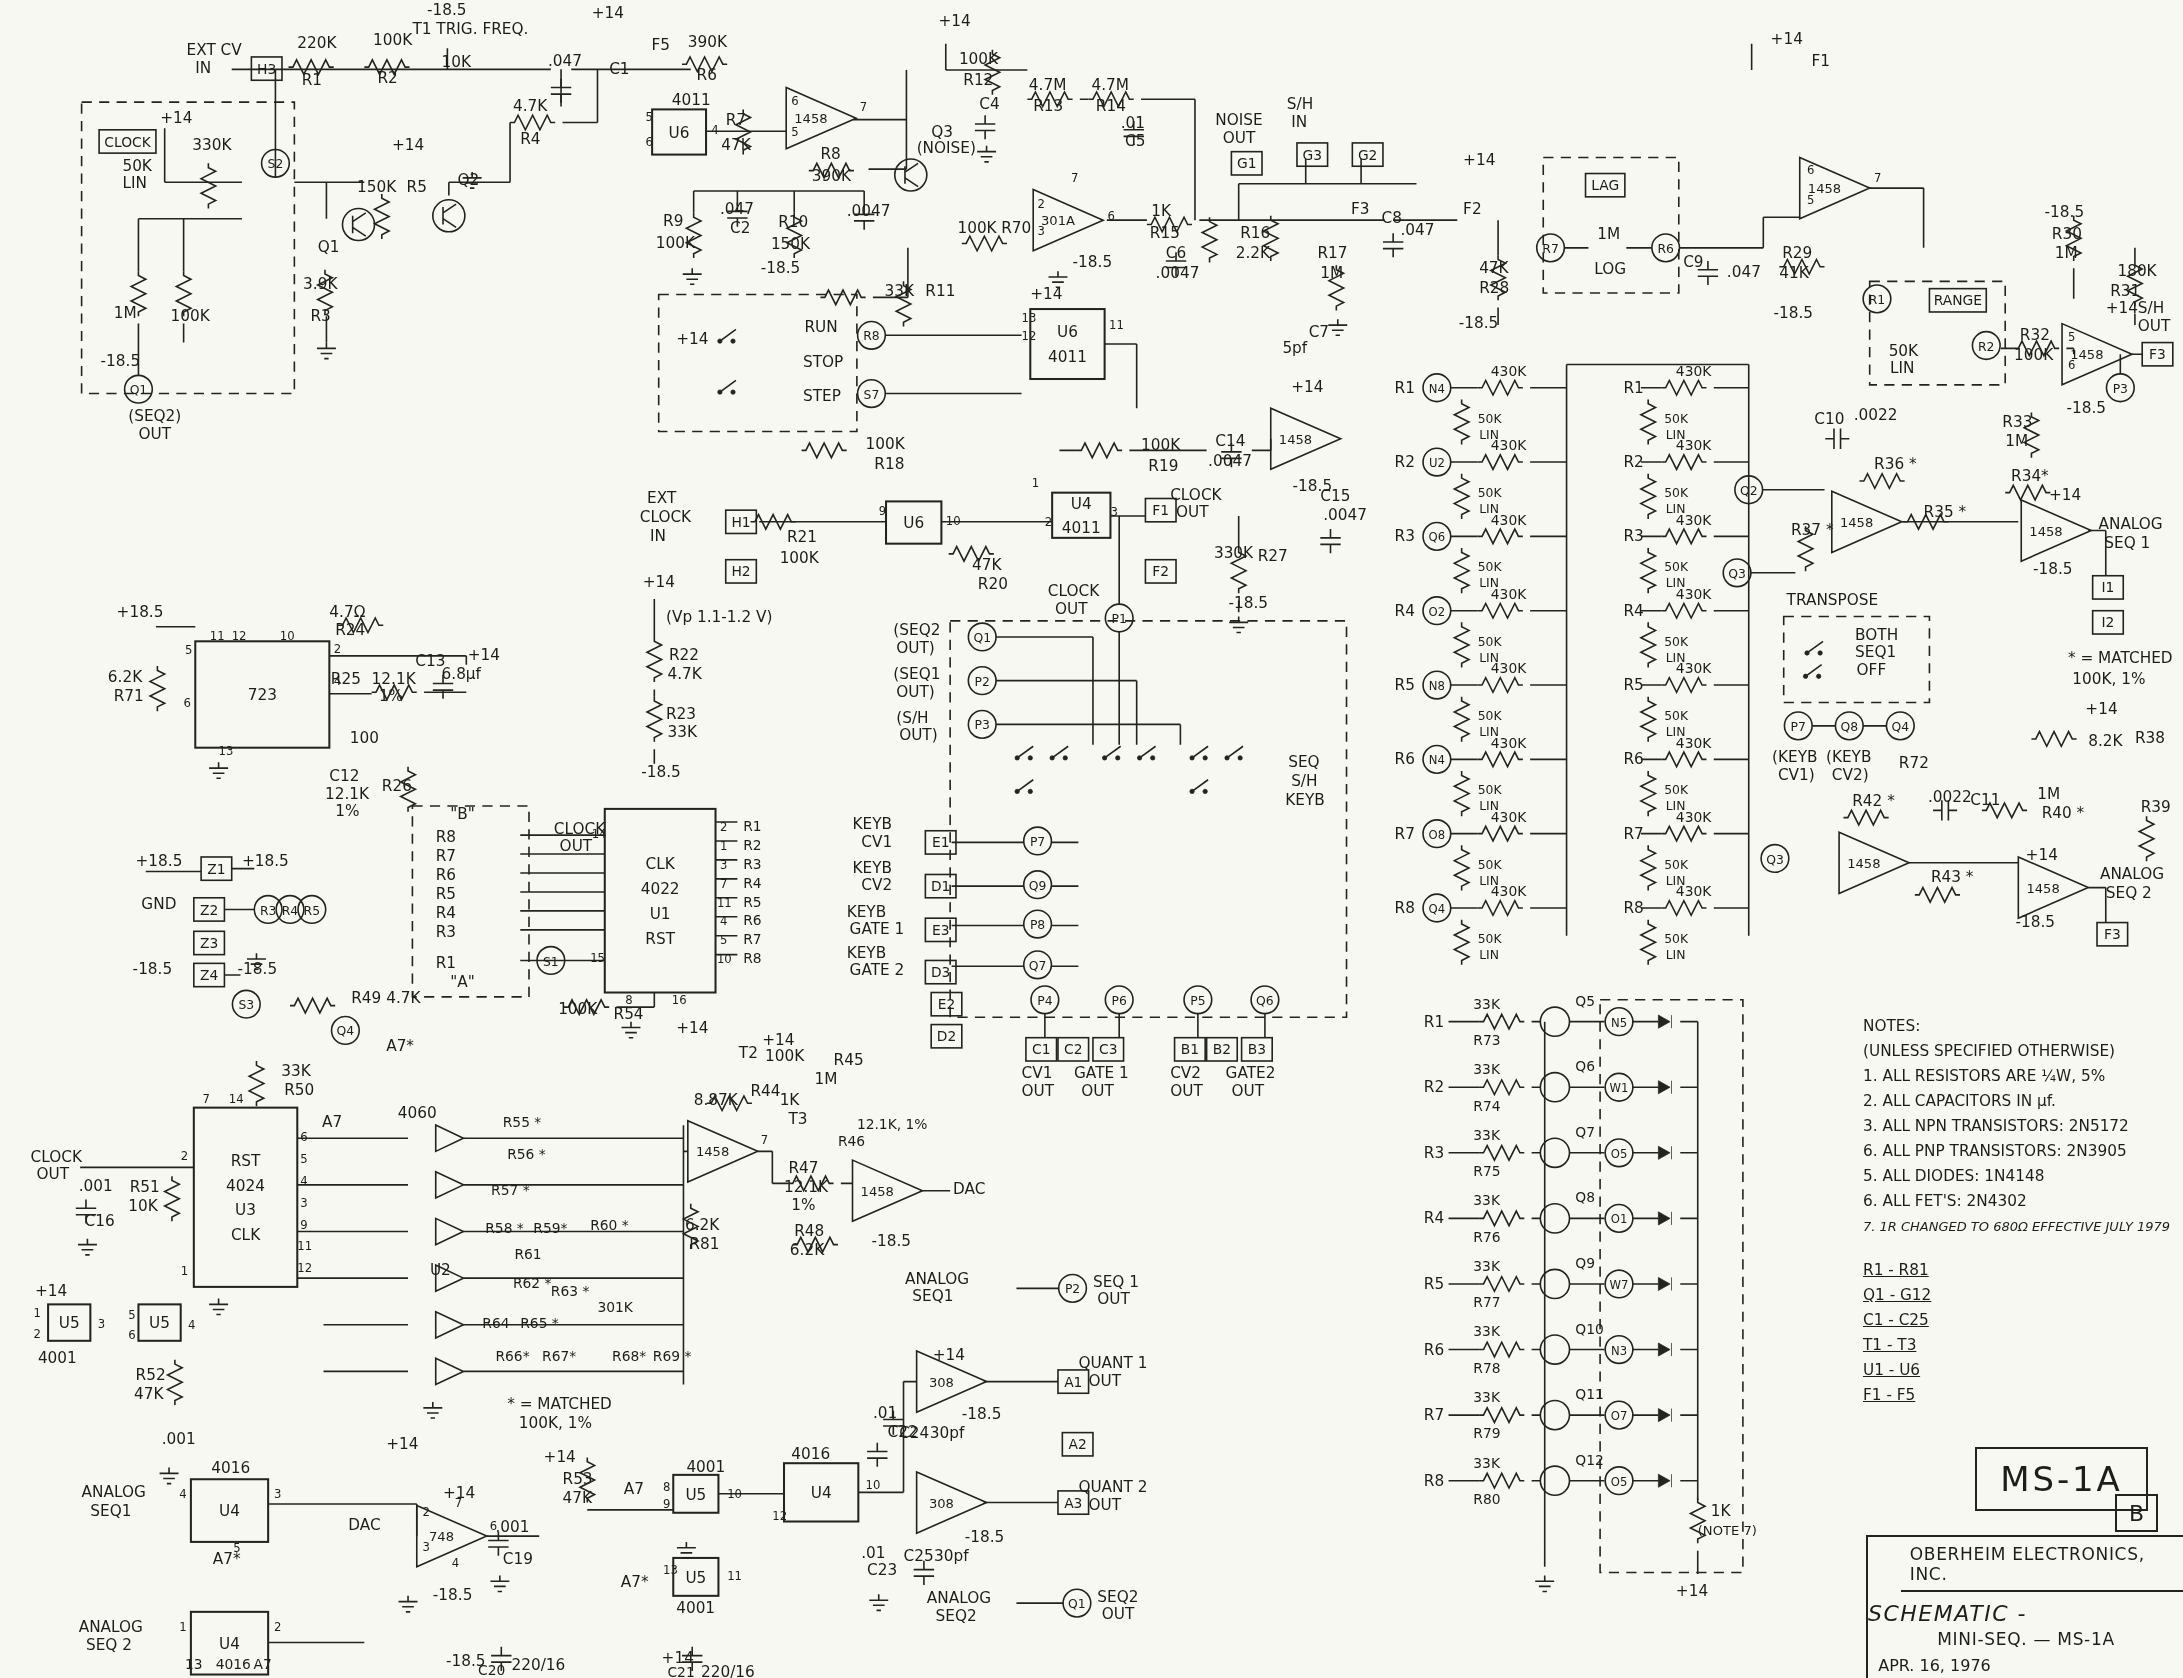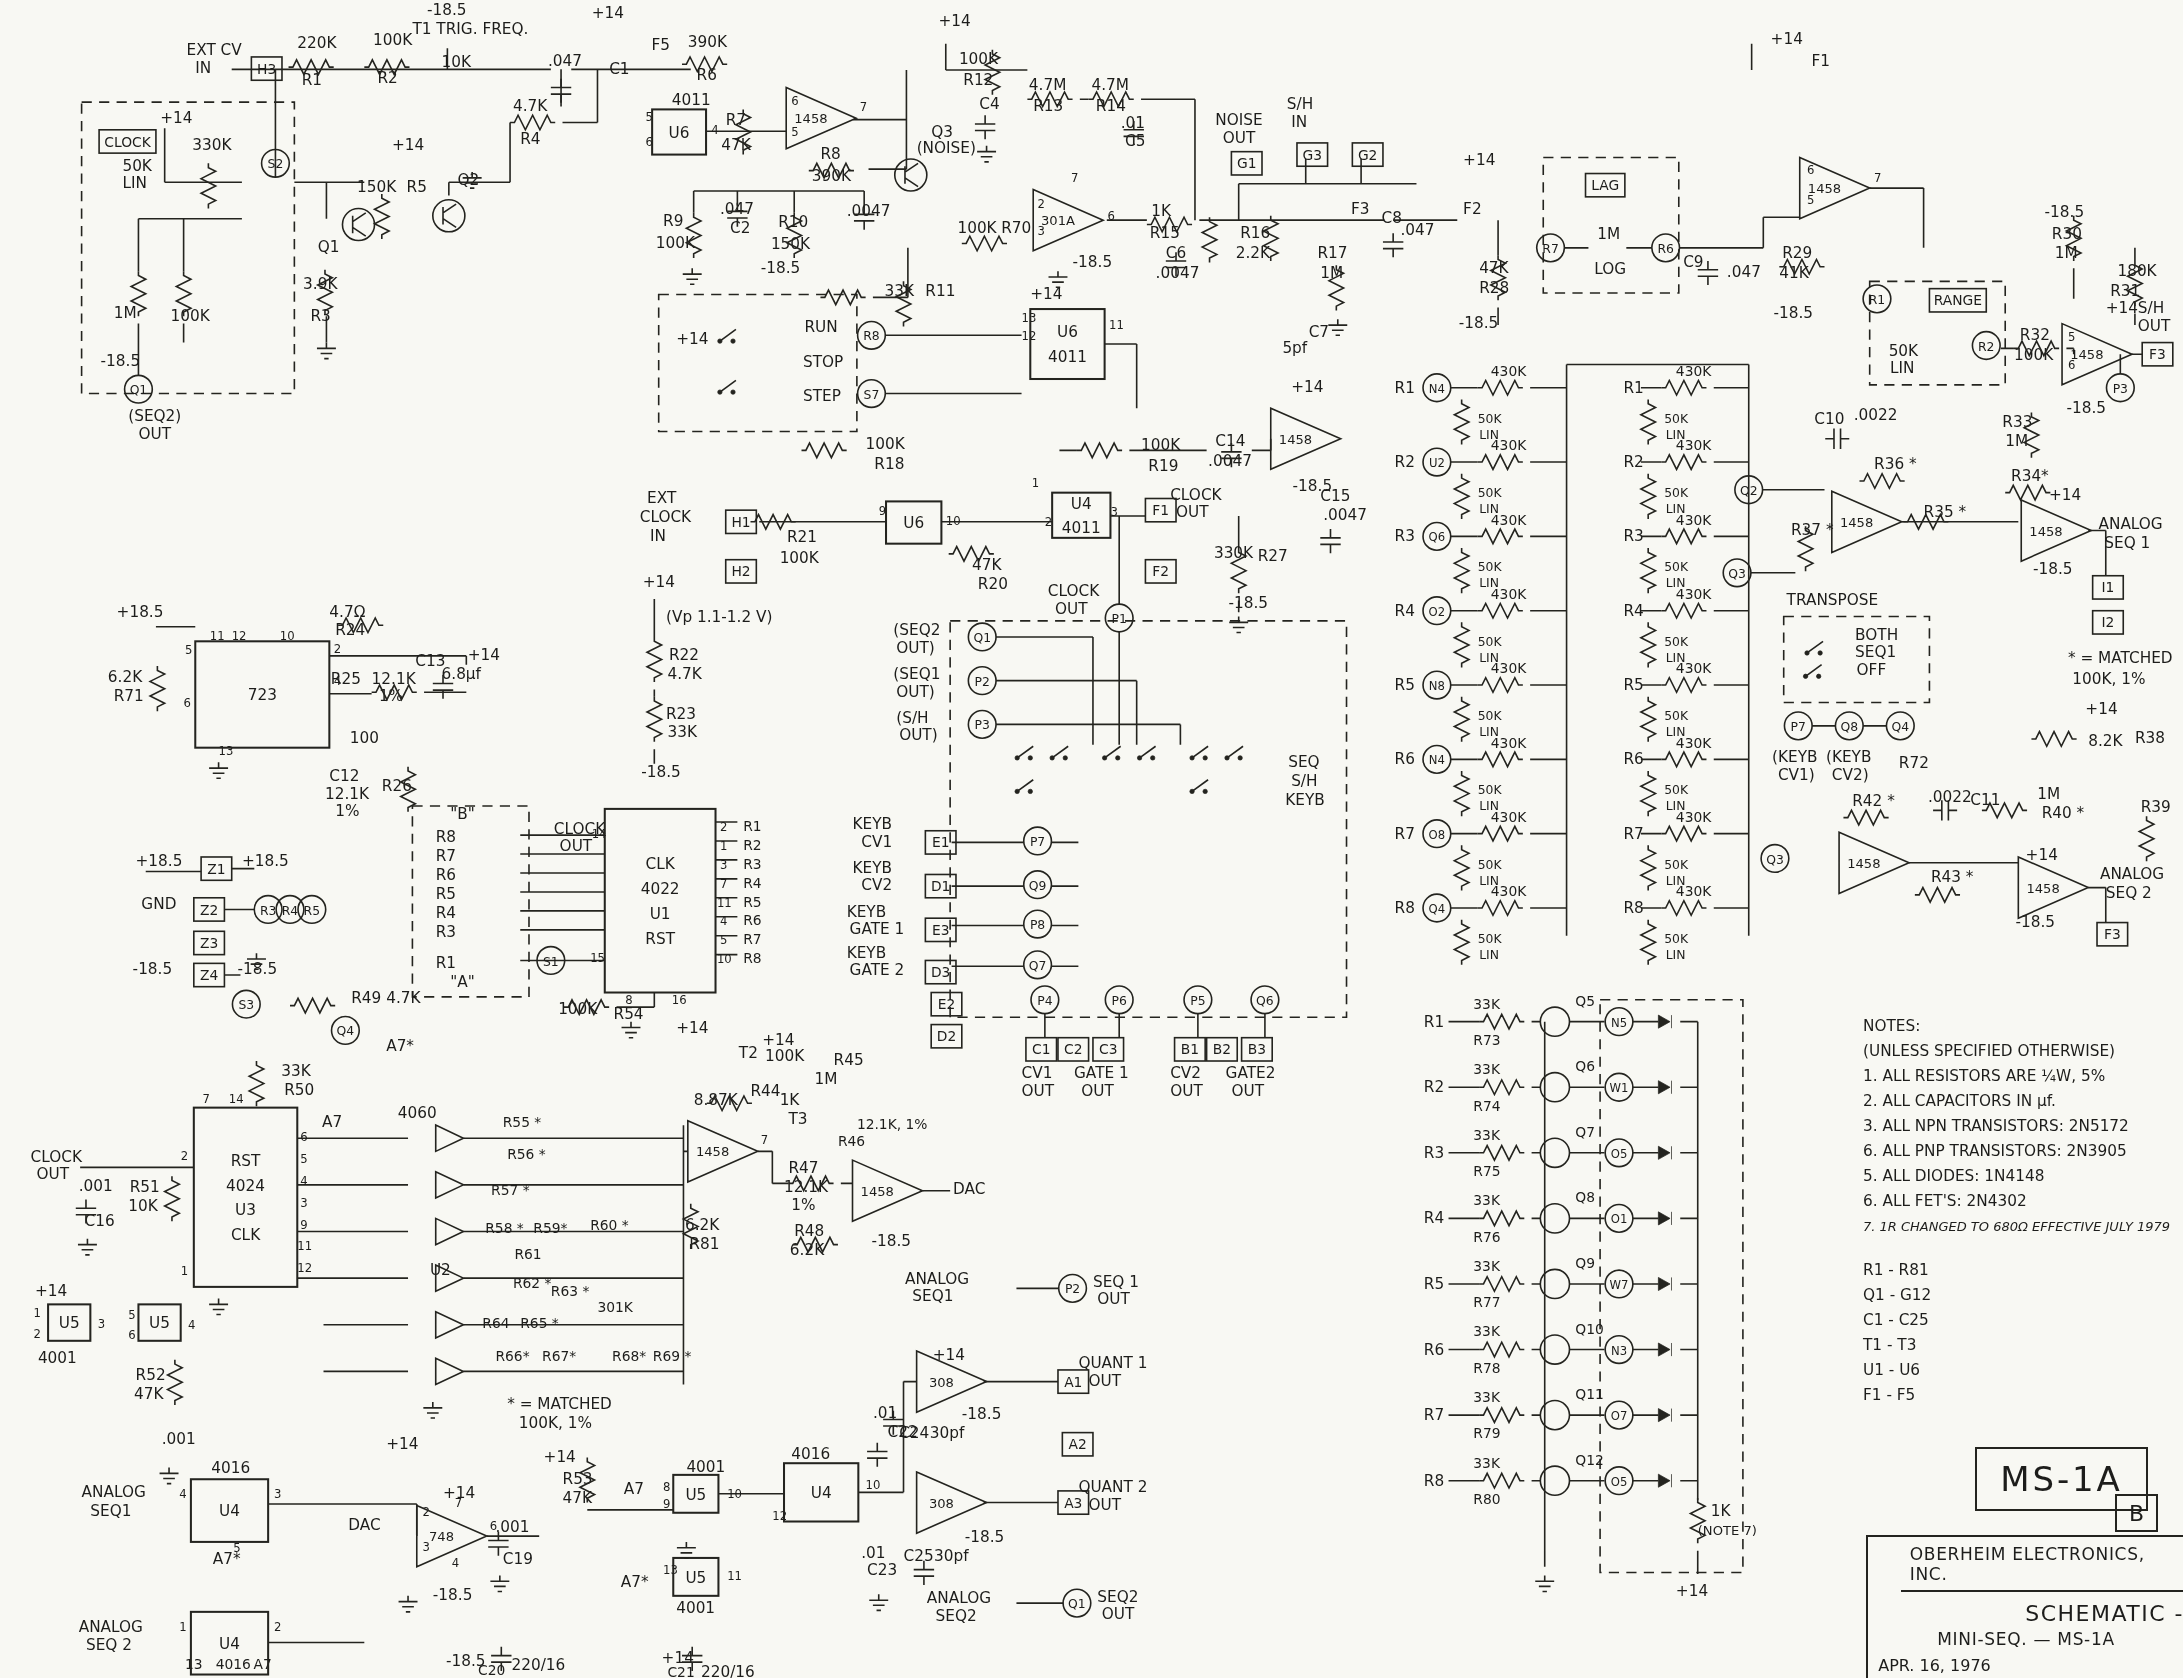--- a/index.html
+++ b/index.html
@@ -7,28 +7,28 @@
          font-family:"DejaVu Sans",sans-serif;color:#1d1d1b;}
   #bg-layer,#gen-layer{position:absolute;left:0;top:0;}
   .w{stroke:#24241f;stroke-width:2.2;fill:none;}
   .dash{stroke:#24241f;stroke-width:2.2;fill:none;stroke-dasharray:14 10;}
   text{font-family:"DejaVu Sans",sans-serif;fill:#1d1d1b;}
   .sym{stroke:#24241f;stroke-width:2.2;fill:none;}
   .symf{fill:#24241f;stroke:#24241f;stroke-width:1;}
   .ic{stroke-width:2.8;}
   .notes{position:absolute;left:1863px;top:1014px;width:321px;font-size:15.3px;line-height:25px;}
   .notes .n7{font-size:13px;font-style:italic;}
-  .refs{margin-top:19px;}
+  .refs{margin-top:19px;text-decoration:underline;}
   .modelbox{position:absolute;left:1960px;top:1447px;width:169px;height:60px;border:2.2px solid #24241f;
             display:flex;align-items:center;justify-content:center;font-size:34px;letter-spacing:2.9px;margin-left:15px;}
   .revbox{position:absolute;left:2115px;top:1494px;width:39px;height:34px;border:2.2px solid #24241f;
           display:flex;align-items:center;justify-content:center;font-size:22px;}
   .tb{position:absolute;left:1866px;top:1535px;width:316px;height:143px;border:2.2px solid #24241f;background:#f8f8f3;}
   .tb-company{padding:6.6px 8.7px;border-bottom:2.2px solid #24241f;font-size:17px;letter-spacing:0.7px;margin-left:33px;}
-  .tb-type{font-size:22px;text-align:right;margin-top:8.7px;letter-spacing:1.5px;}
+  .tb-type{font-size:22px;text-align:left;margin-top:8.7px;letter-spacing:1.5px;font-style:italic;}
   .tb-name{font-size:17px;text-align:center;margin-top:2.9px;letter-spacing:0.7px;}
   .tb-date{font-size:16px;margin:7.3px 0 0 10.2px;}
   .tb-rev{font-size:16px;margin:1.5px 0 0 10.2px;}
   .docnum{position:absolute;left:2090px;top:1708px;width:86px;height:31px;border:2.2px solid #24241f;background:#f8f8f3;
           display:flex;align-items:center;justify-content:center;font-size:19px;letter-spacing:0.7px;}
 </style>
 </head>
 <body>
 
 <div id="sheet">

